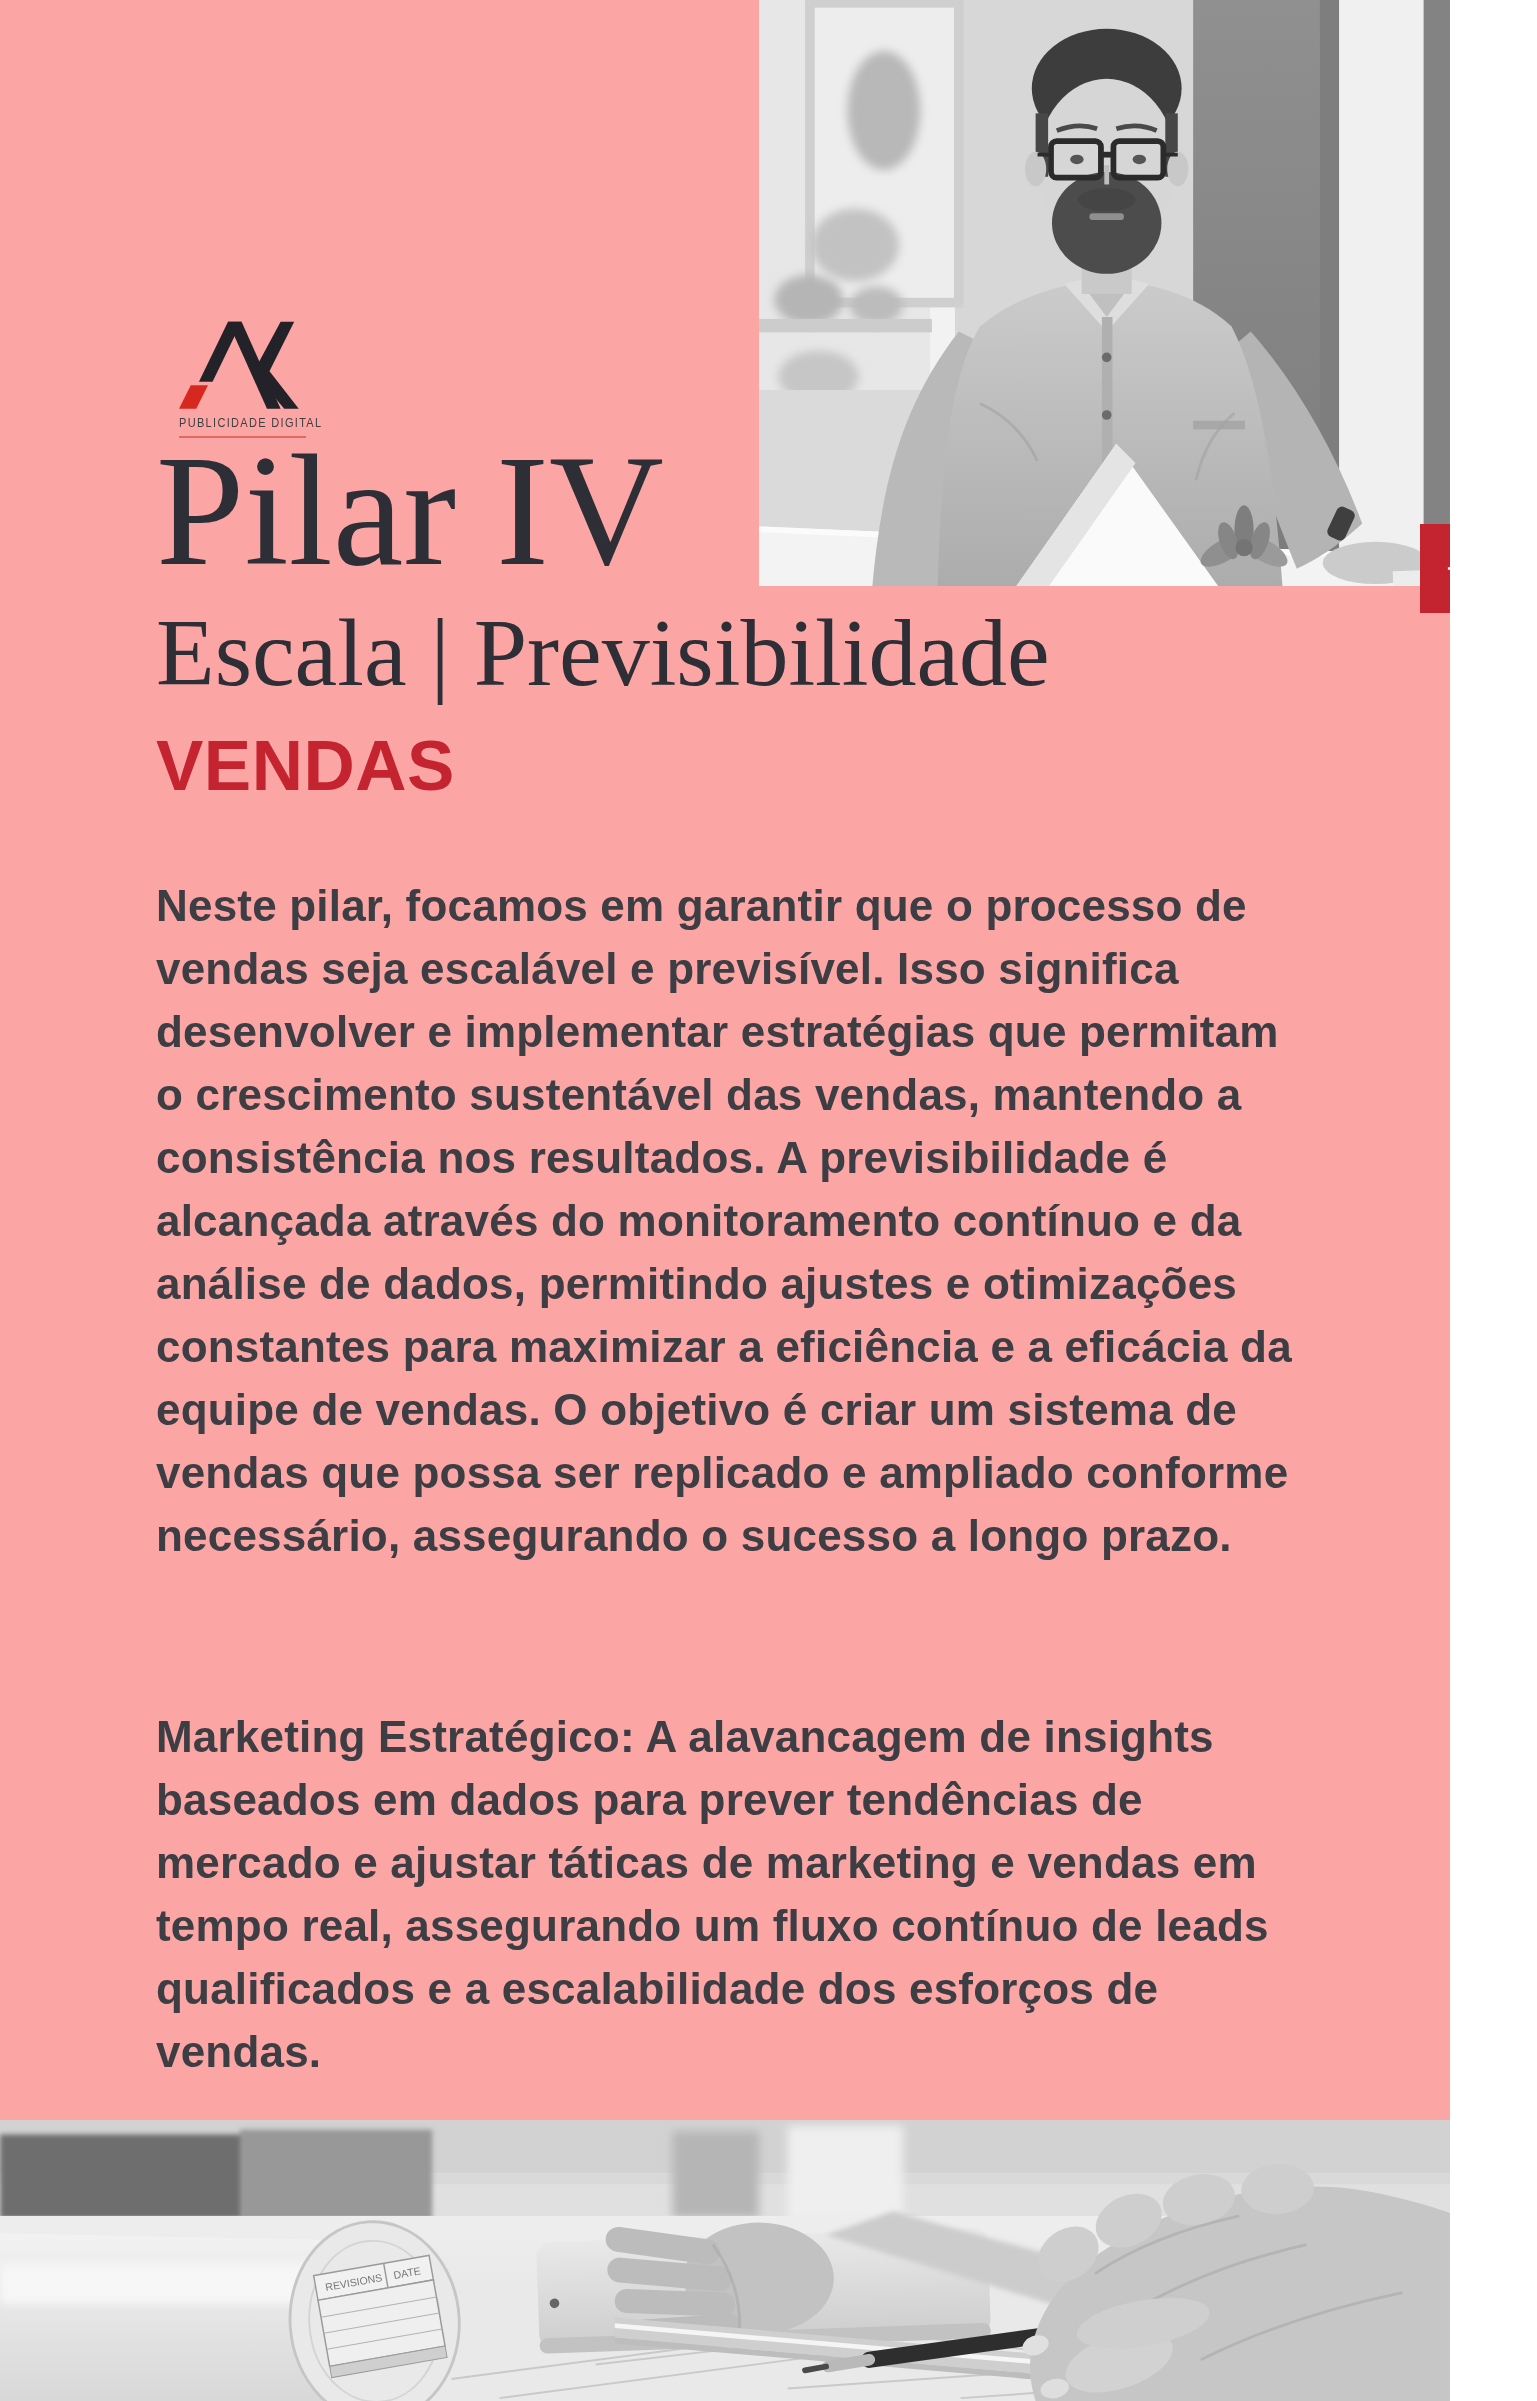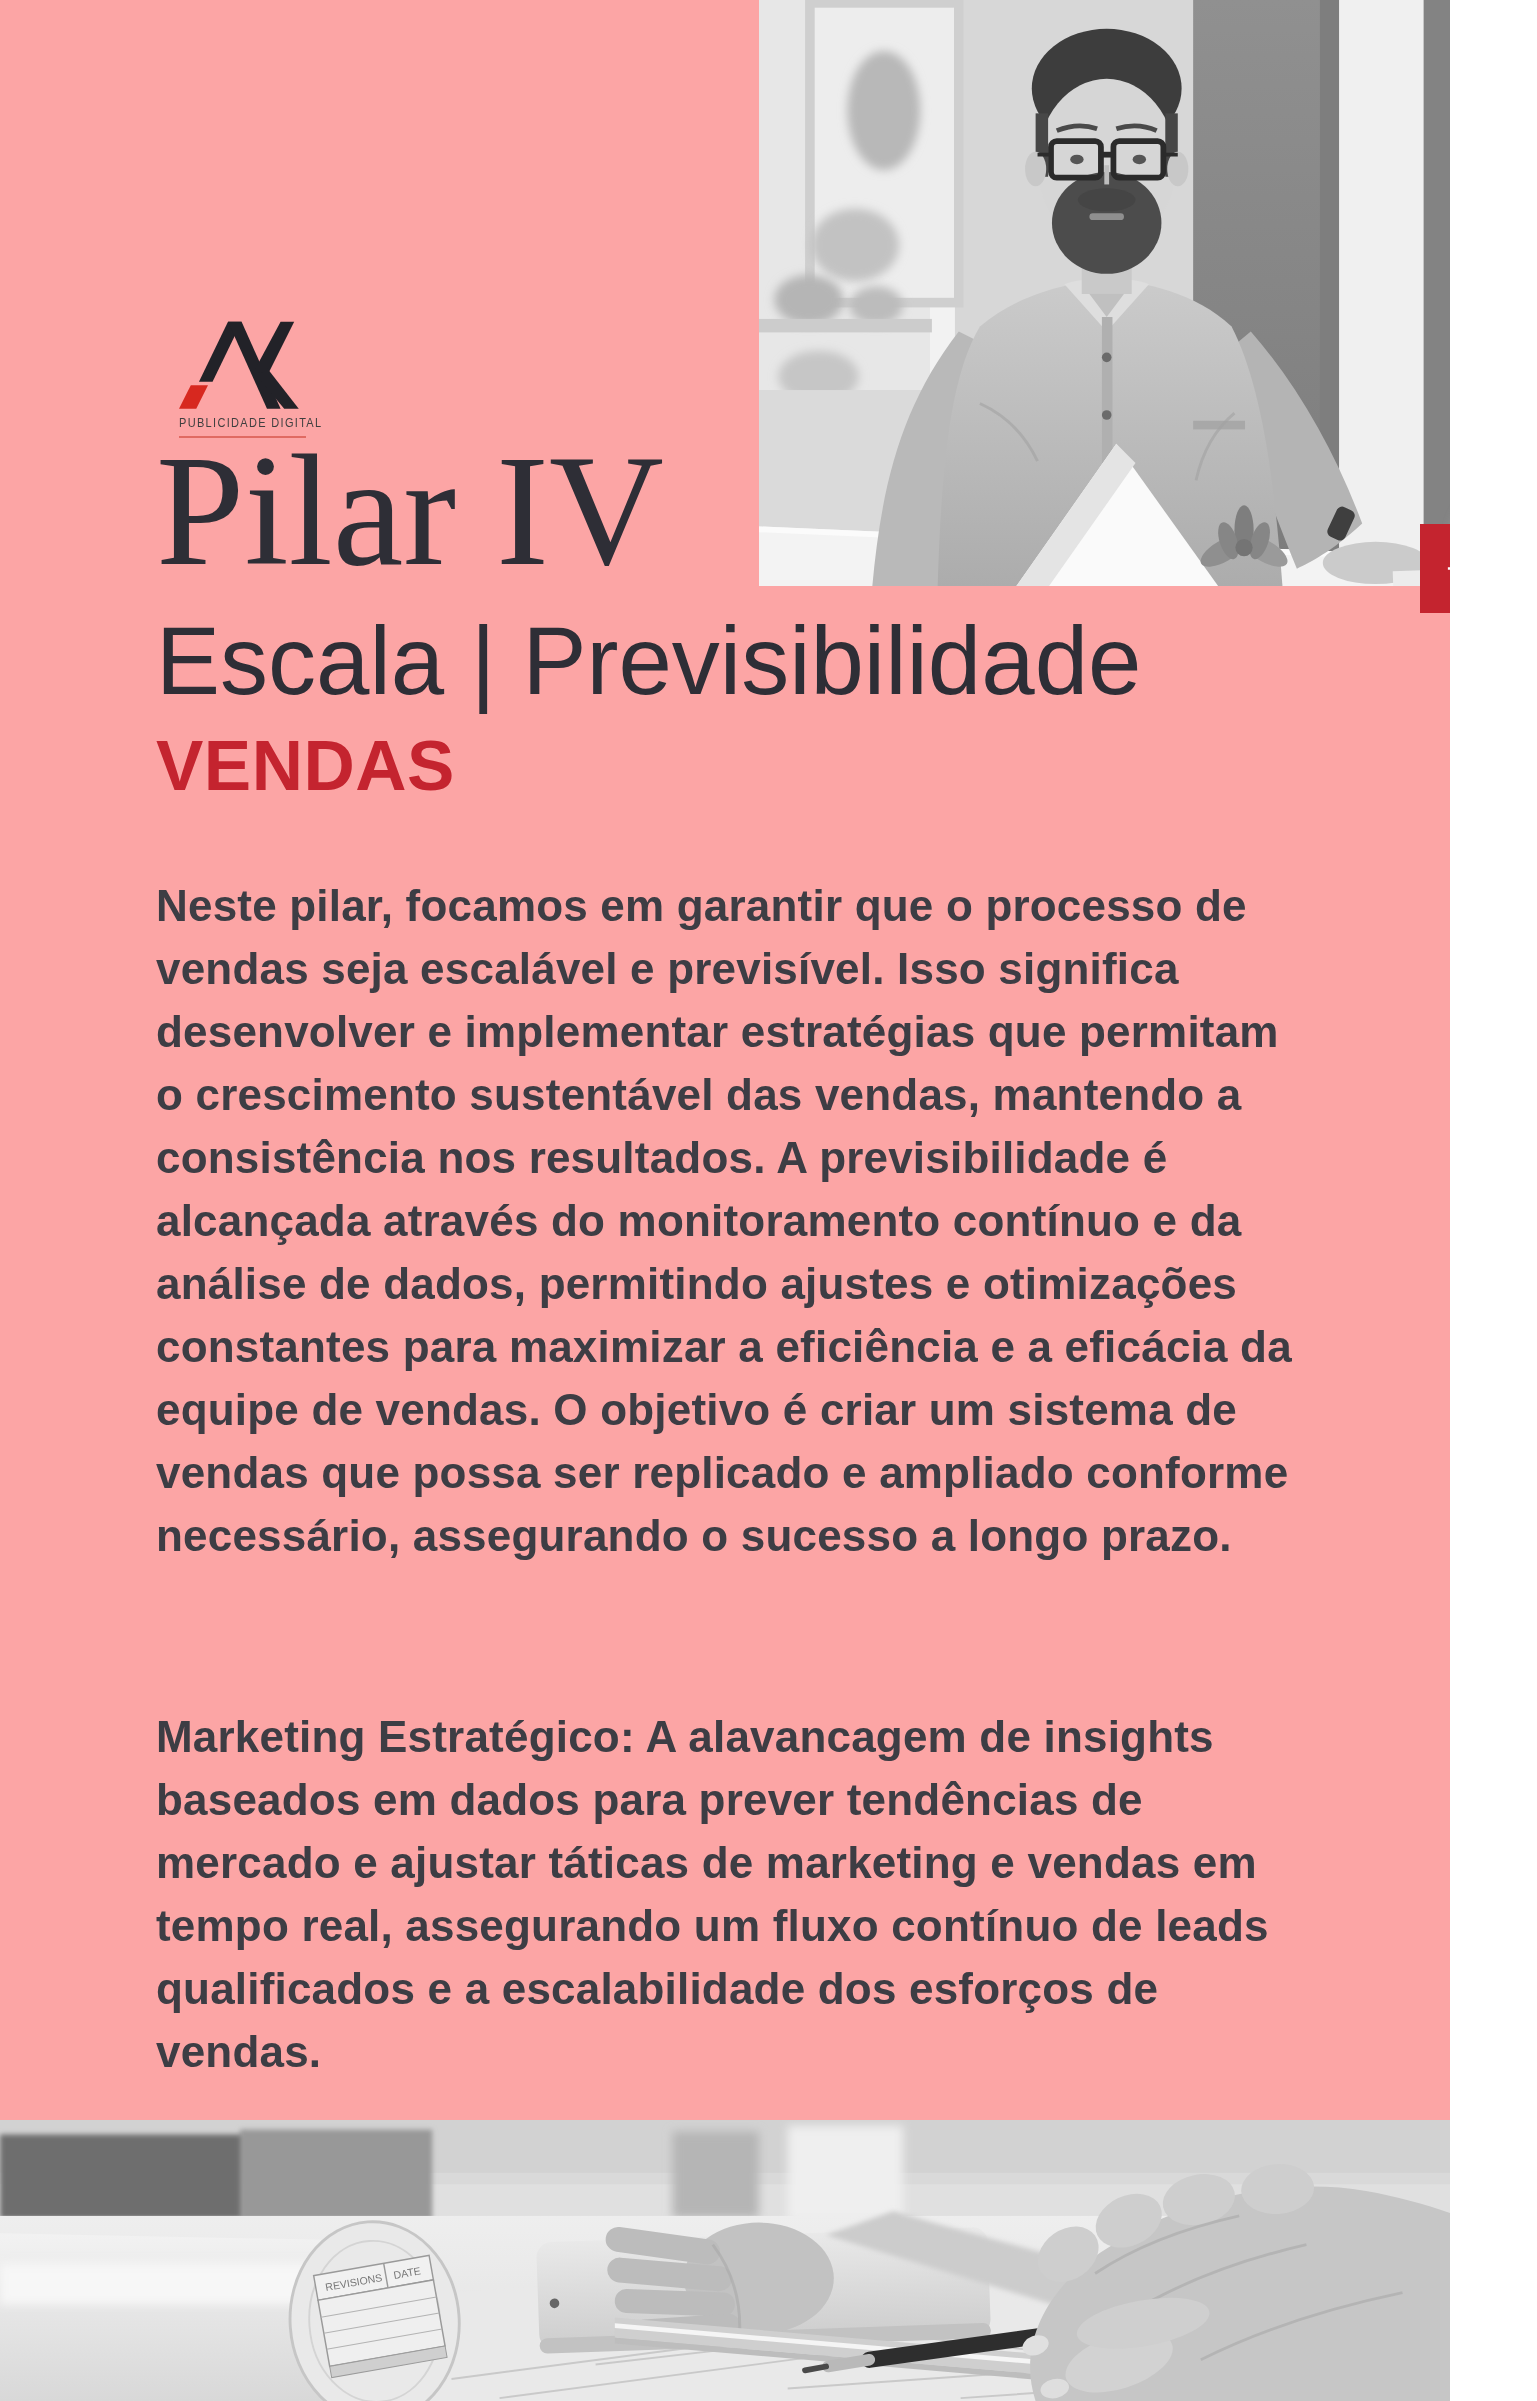--- a/index.html
+++ b/index.html
@@ -45,23 +45,23 @@
   }
   .logo-rule{margin-top:6.7px;width:127px;height:1.9px;background:var(--underline-red,#e06a62);}
   .page-title{
     position:absolute;left:0;top:431px;
     font-family:"Liberation Serif","DejaVu Serif",serif;
     font-weight:400;font-size:159px;line-height:1;
     color:var(--heading,#2e2e36);white-space:nowrap;text-align:center;
   }
   .page-subtitle{
     position:absolute;left:0;top:605px;
-    font-family:Liberation Sans, sans-serif;
+    font-family:Liberation Serif, serif;
     font-weight:400;font-size:96px;line-height:1;
-    color:var(--heading,#2e2e36);white-space:nowrap;margin-top:8px;
+    color:var(--heading,#2e2e36);white-space:nowrap;
   }
   .category{
     position:absolute;left:0;top:730px;
     font-family:Liberation Sans, sans-serif;
     font-weight:700;font-size:71px;line-height:1;letter-spacing:0.5px;
     color:var(--accent,#c4242f);white-space:nowrap;
   }
   .body-par{
     position:absolute;left:0;width:1316px;
     font-size:44px;line-height:63px;letter-spacing:0.2px;

